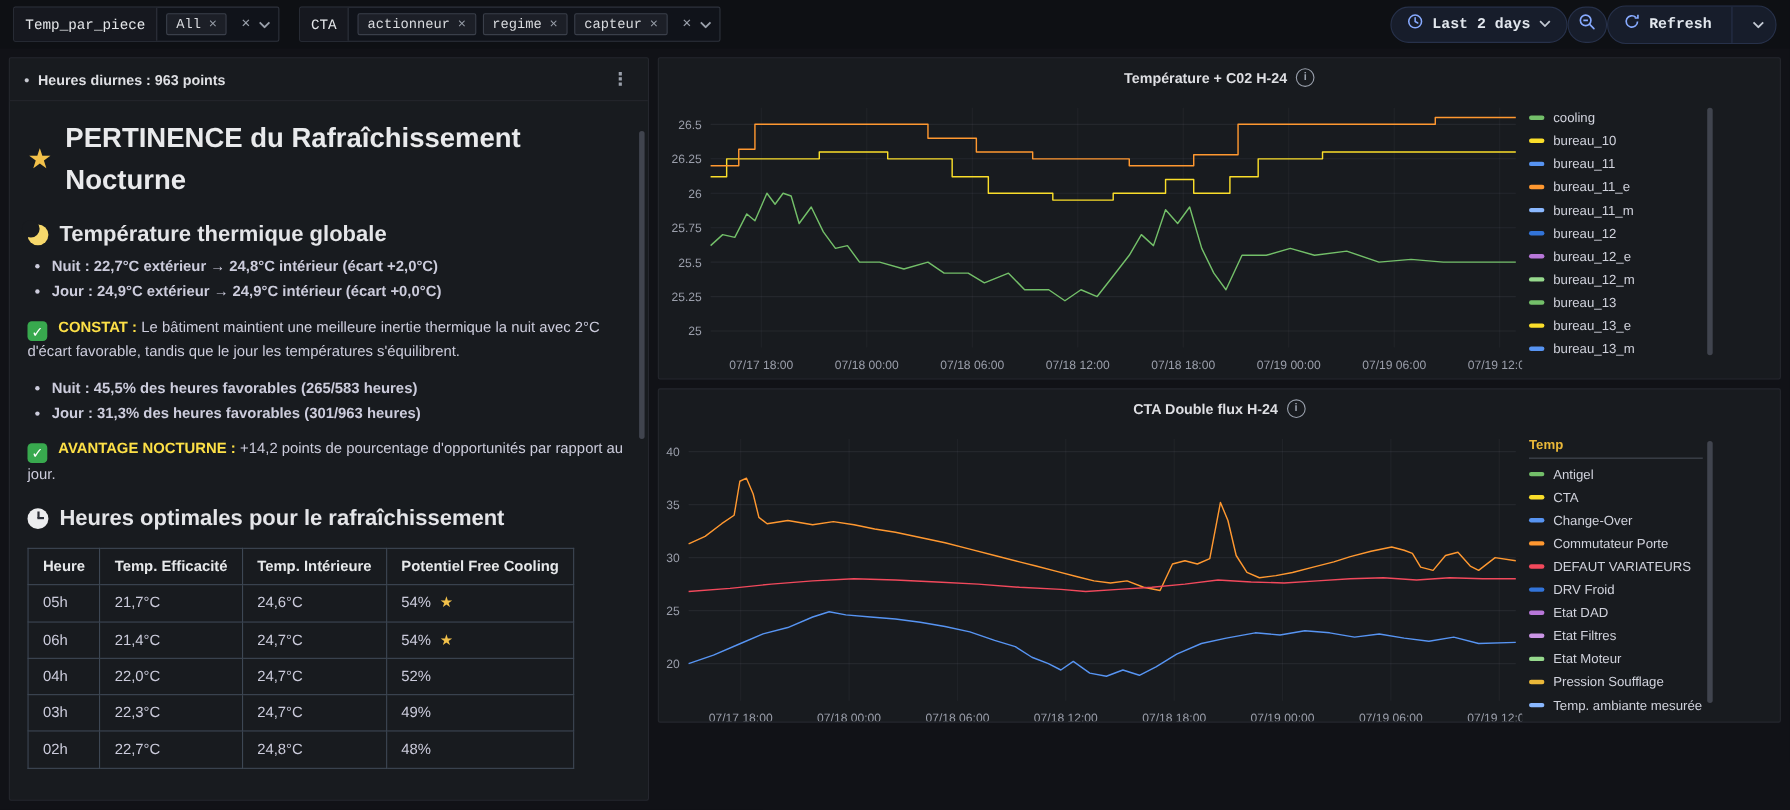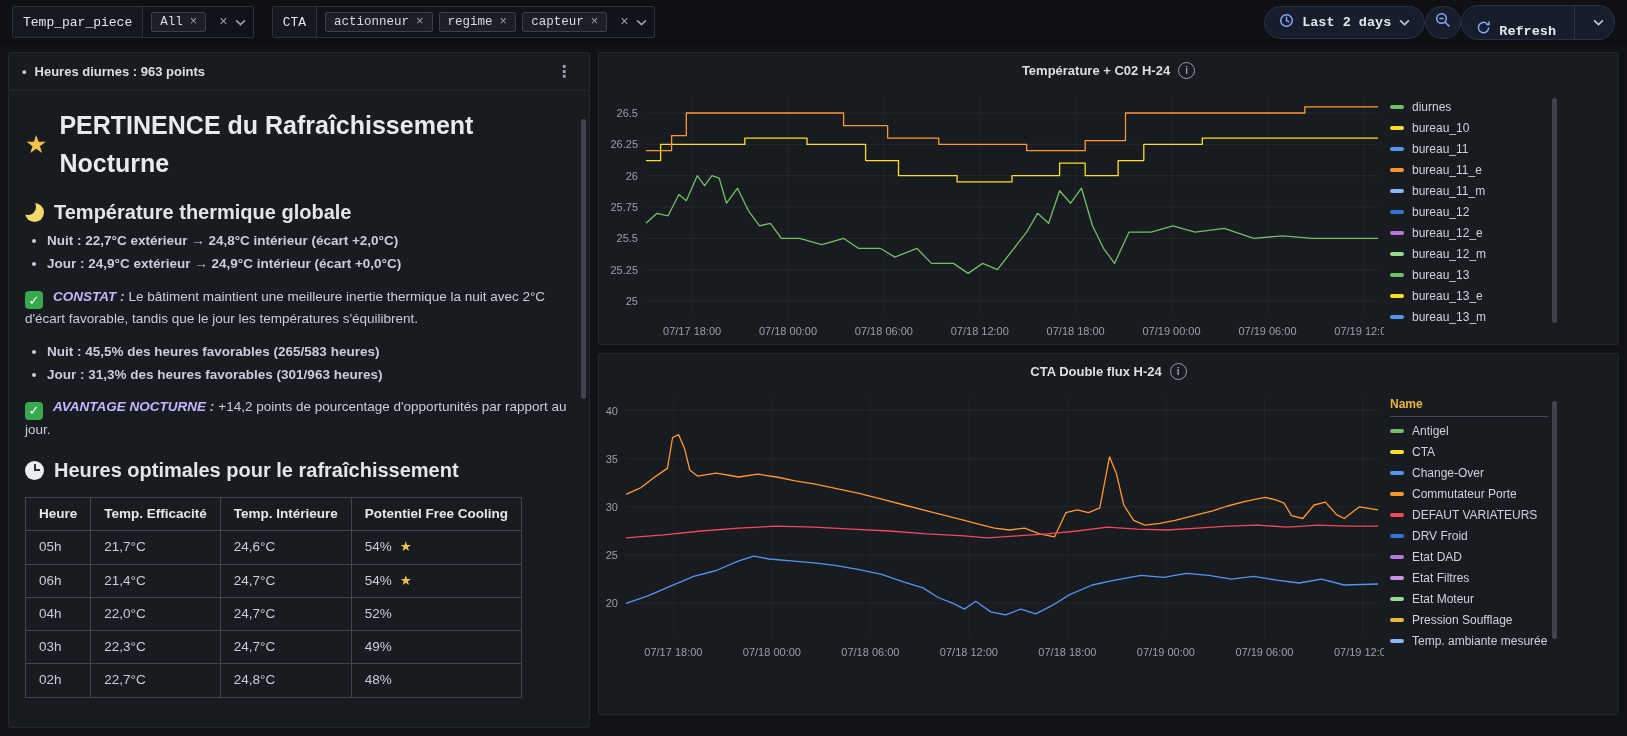--- a/index.html
+++ b/index.html
@@ -15,39 +15,39 @@
   .var-label{display:flex;align-items:center;height:100%;padding:0 10px;font-size:13px;color:#e4e6e9;background:#16181f;border-right:1px solid #2e323c;white-space:nowrap;}
   .var-chips{display:flex;align-items:center;gap:6px;padding:0 8px;}
   .chip{display:inline-flex;gap:7px;border:1px solid #3a3f4a;background:#1c1f27;border-radius:2px;padding:2px 8px;font-size:12.5px;color:#d8dade;cursor:pointer;white-space:nowrap;}
   .chip-x{color:#9aa0ab;cursor:pointer;}
   .var-clear{color:#9aa0ab;padding:0 5px;cursor:pointer;font-size:14px;}
   .caret{display:inline-flex;align-items:center;padding:0 7px 0 2px;cursor:pointer;}
   .topbar-right{margin-left:auto;display:flex;align-items:center;gap:0;}
   .tb-btn{display:inline-flex;align-items:center;gap:8px;background:#171d2b;border:1px solid #27314a;border-radius:17px;height:33px;padding:0 14px;color:#e2e7ee;font-size:13.5px;font-weight:600;cursor:pointer;font-family:inherit;}
   .tb-btn.icon-only{padding:0 9px;border-radius:17px;}
   .refresh-group{padding:0;overflow:hidden;}
-  .refresh-main{display:inline-flex;align-items:flex-end;gap:8px;background:none;border:none;color:inherit;font:inherit;font-weight:600;padding:0 10px 0 14px;height:100%;cursor:pointer;}
+  .refresh-main{display:inline-flex;align-items:center;gap:8px;background:none;border:none;color:inherit;font:inherit;font-weight:600;padding:0 10px 0 14px;height:100%;cursor:pointer;}
   .refresh-divider{width:1px;height:100%;background:#27314a;}
   .refresh-caret{display:inline-flex;align-items:center;background:none;border:none;padding:0 10px;height:100%;cursor:pointer;}
   
   .main{display:flex;gap:8px;padding:8px;height:692px;box-sizing:border-box;align-items:stretch;}
   .panel{background:#181b1f;border:1px solid #25272e;border-radius:2px;position:relative;box-sizing:border-box;}
   .panel-header{display:flex;align-items:center;gap:8px;padding:9px 13px;font-size:13px;font-weight:600;color:#dedfe3;cursor:pointer;}
   
   .left-panel{width:582px;flex:none;display:flex;flex-direction:column;overflow:hidden;}
   .lp-header{border-bottom:1px solid #24262c;}
   .lp-dot{color:#c7c9d1;font-size:13px;}
   .kebab{margin-left:auto;color:#9aa0ab;font-size:16px;cursor:pointer;padding:0 4px;}
   .lp-body{flex:1;overflow:hidden;padding:4px 22px 0 16px;line-height:1.5;}
   .lp-body h1{font-size:25px;font-weight:600;color:#e9eaec;margin:12px 0 2px;display:flex;align-items:center;gap:12px;}
   .lp-body h2{font-size:20px;font-weight:600;color:#e4e5e8;margin:15px 0 4px;display:flex;align-items:center;gap:10px;}
   .lp-body ul{margin:3px 0 10px;padding-left:22px;font-weight:bold;}
   .lp-body li{margin:3px 0;}
   .note{margin:12px 0;line-height:1.5;}
-  .note b{font-weight:700;color:#c4b5fd;margin:0 4px 0 2px;font-style:italic;}
+  .note b{font-weight:700;color:#fde047;margin:0 4px 0 2px;}
   
   .star-lg{color:#f2c14a;font-size:25px;line-height:1;}
   .tstar{color:#f2c14a;margin-left:8px;}
   .moon{width:19px;height:19px;display:inline-block;position:relative;flex:none;}
   .moon::before{content:'';position:absolute;inset:0;border-radius:50%;background:#f6d86b;}
   .moon::after{content:'';position:absolute;width:16px;height:16px;border-radius:50%;background:#181b1f;left:-5px;top:-4px;}
   .check{display:inline-flex;align-items:center;justify-content:center;width:18px;height:18px;border-radius:4px;background:#38a94e;color:#fff;font-size:13px;font-weight:700;vertical-align:-4px;margin-right:8px;flex:none;}
   .clock-ico{width:19px;height:19px;border-radius:50%;background:#ecedef;position:relative;display:inline-block;flex:none;}
   .clock-ico .h{position:absolute;left:50%;top:50%;width:2px;height:6px;background:#2b2f38;transform:translate(-1px,-6px);}
   .clock-ico .m{position:absolute;left:50%;top:50%;width:6px;height:2px;background:#2b2f38;transform:translate(-1px,-1px);}
@@ -56,21 +56,21 @@
   .fc-table{border-collapse:collapse;margin:12px 0 2px;font-size:13.5px;}
   .fc-table th,.fc-table td{border:1px solid #3d4754;padding:6px 13px;text-align:left;white-space:nowrap;}
   .fc-table th{font-weight:700;color:#e6e8ea;}
   
   .vscroll{position:absolute;width:5px;border-radius:3px;background:#40444e;cursor:pointer;}
   .lp-scroll{right:3px;top:66px;height:280px;}
   
   .right-col{flex:1;display:flex;flex-direction:column;gap:8px;min-width:0;}
   .chart-panel{display:flex;flex-direction:column;overflow:hidden;align-items:center;}
   .cp1{height:293px;}
-  .cp2{height:362px;}
+  .cp2{height:304px;}
   .info{width:15px;height:15px;border:1px solid #99a0ac;color:#99a0ac;border-radius:50%;font-size:10px;display:inline-flex;align-items:center;justify-content:center;cursor:pointer;font-style:normal;}
   .chart-body{flex:1;display:flex;min-height:0;}
   .plot{flex:1;position:relative;min-width:0;overflow:hidden;}
   .plot svg{display:block;}
   svg text{font-family:"Liberation Sans","DejaVu Sans",sans-serif;}
   .legend{width:228px;flex:none;position:relative;padding:8px 0 0 6px;overflow:hidden;}
   .legend-head{font-size:12px;font-weight:700;color:#EAB839;height:19px;border-bottom:1px solid #454a54;width:158px;margin-bottom:3px;cursor:pointer;}
   .legend-item{display:flex;align-items:center;gap:8px;height:21px;font-size:12px;color:#d0d2dc;cursor:pointer;white-space:nowrap;}
   .swatch{width:14px;height:4px;border-radius:2px;flex:none;}
   .leg-scroll1{left:168px;top:10px;height:225px;}
@@ -281,21 +281,21 @@
               <text x="39" y="29.03448275862079" text-anchor="end" fill="#9b9fab" font-size="11">26.5</text>
               <polyline points="47.0,135.3 58.0,125.3 69.0,127.8 79.9,106.5 87.3,112.7 98.2,87.7 105.6,97.7 112.9,87.7 120.2,90.2 127.5,115.2 138.5,100.2 149.5,122.8 160.5,137.8 171.4,135.3 182.4,150.3 200.7,150.3 222.7,156.6 244.6,150.3 259.3,160.3 281.2,160.3 295.9,169.1 317.8,160.3 332.5,175.4 354.4,175.4 369.1,185.4 383.7,175.4 398.4,181.6 413.0,162.9 427.6,144.1 438.6,125.3 449.6,135.3 460.6,102.7 471.6,115.2 482.5,100.2 493.5,137.8 504.5,160.3 515.5,175.4 530.1,144.1 552.1,144.1 574.0,137.8 596.0,144.1 625.3,140.3 654.6,150.3 683.8,147.8 713.1,150.3 742.4,150.3 779.0,150.3" fill="none" stroke="#73BF69" stroke-width="1.3" stroke-linejoin="round"></polyline>
               <polyline points="47.0,72.6 61.6,72.6 61.6,56.4 145.8,56.4 145.8,50.1 208.0,50.1 208.0,56.4 266.6,56.4 266.6,72.6 299.5,72.6 299.5,87.7 358.1,87.7 358.1,93.9 413.0,93.9 413.0,87.7 460.6,87.7 460.6,75.1 486.2,75.1 486.2,87.7 519.1,87.7 519.1,72.6 544.8,72.6 544.8,56.4 603.3,56.4 603.3,50.1 779.0,50.1" fill="none" stroke="#FADE2A" stroke-width="1.3" stroke-linejoin="round"></polyline>
               <polyline points="47.0,62.6 72.6,62.6 72.6,47.6 87.3,47.6 87.3,25.0 244.6,25.0 244.6,37.6 288.6,37.6 288.6,50.1 339.8,50.1 339.8,56.4 427.6,56.4 427.6,62.6 486.2,62.6 486.2,52.6 526.5,52.6 526.5,25.0 705.8,25.0 705.8,18.8 779.0,18.8" fill="none" stroke="#FF9830" stroke-width="1.3" stroke-linejoin="round"></polyline>
             </svg>
           </div>
         <div class="legend">
           <div class="legend-list">
               <div class="legend-item">
                 <span class="swatch" style="background: rgb(115, 191, 105);"></span>
-                <span class="legend-label">diurnes</span>
+                <span class="legend-label">cooling</span>
               </div>
               <div class="legend-item">
                 <span class="swatch" style="background: rgb(250, 222, 42);"></span>
                 <span class="legend-label">bureau_10</span>
               </div>
               <div class="legend-item">
                 <span class="swatch" style="background: rgb(87, 148, 242);"></span>
                 <span class="legend-label">bureau_11</span>
               </div>
               <div class="legend-item">
@@ -370,21 +370,21 @@
               <text x="19" y="73.74089068825913" text-anchor="end" fill="#9b9fab" font-size="11">35</text>
               <line x1="27" x2="779" y1="21.56275303643728" y2="21.56275303643728" stroke="rgba(204,204,220,0.07)"></line>
               <text x="19" y="25.56275303643728" text-anchor="end" fill="#9b9fab" font-size="11">40</text>
               <polyline points="27.0,105.4 42.0,98.6 57.1,87.1 68.4,79.4 73.6,48.5 79.6,45.7 85.7,60.1 90.9,81.3 98.4,87.1 117.2,84.2 139.8,88.0 158.6,85.2 177.4,88.0 196.2,91.9 215.0,94.8 237.6,99.6 260.1,104.4 282.7,110.2 305.2,116.0 327.8,121.8 342.8,125.6 361.6,130.4 380.4,135.3 395.5,139.1 410.5,141.0 425.6,139.1 440.6,144.9 455.6,147.8 466.9,123.7 478.2,120.8 489.5,123.7 500.8,118.9 510.5,67.8 517.3,84.2 524.8,116.0 534.6,131.4 545.9,136.2 560.9,134.3 576.0,131.4 594.8,126.6 613.6,121.8 628.6,117.0 647.4,112.1 666.2,108.3 677.5,111.2 685.0,114.1 692.5,126.6 703.8,129.5 715.1,116.0 726.4,113.1 737.6,125.6 745.2,129.5 760.2,117.9 779.0,120.8" fill="none" stroke="#FF9830" stroke-width="1.3" stroke-linejoin="round"></polyline>
               <polyline points="27.0,148.8 64.6,145.9 102.2,142.0 139.8,139.1 177.4,137.2 215.0,138.2 252.6,140.1 290.2,142.0 327.8,144.9 365.4,146.8 388.0,148.8 418.0,146.8 448.1,144.9 478.2,142.0 508.3,138.2 538.4,140.1 568.4,141.0 598.5,139.1 628.6,137.2 658.7,136.2 688.8,138.2 718.8,136.2 748.9,137.2 779.0,137.2" fill="none" stroke="#F2495C" stroke-width="1.3" stroke-linejoin="round"></polyline>
               <polyline points="27.0,214.3 49.6,206.6 72.1,196.9 94.7,187.3 117.2,181.5 139.8,171.9 154.8,167.1 169.9,170.0 192.4,171.9 215.0,173.8 237.6,176.7 260.1,180.6 282.7,185.4 305.2,193.1 324.0,198.9 339.1,208.5 354.1,214.3 365.4,220.1 376.7,212.3 391.7,222.9 406.8,225.8 421.8,220.1 436.8,224.9 451.9,217.2 470.7,205.6 493.2,196.0 515.8,191.1 542.1,186.3 564.7,188.3 587.2,184.4 609.8,186.3 632.4,190.2 654.9,187.3 677.5,191.1 700.0,194.0 722.6,190.2 745.2,196.0 779.0,195.0" fill="none" stroke="#5794F2" stroke-width="1.3" stroke-linejoin="round"></polyline>
             </svg>
           </div>
         <div class="legend">
           <div class="legend-list">
-              <div class="legend-head">Name</div>
+              <div class="legend-head">Temp</div>
               <div class="legend-item">
                 <span class="swatch" style="background: rgb(115, 191, 105);"></span>
                 <span class="legend-label">Antigel</span>
               </div>
               <div class="legend-item">
                 <span class="swatch" style="background: rgb(250, 222, 42);"></span>
                 <span class="legend-label">CTA</span>
               </div>
               <div class="legend-item">
                 <span class="swatch" style="background: rgb(87, 148, 242);"></span>

